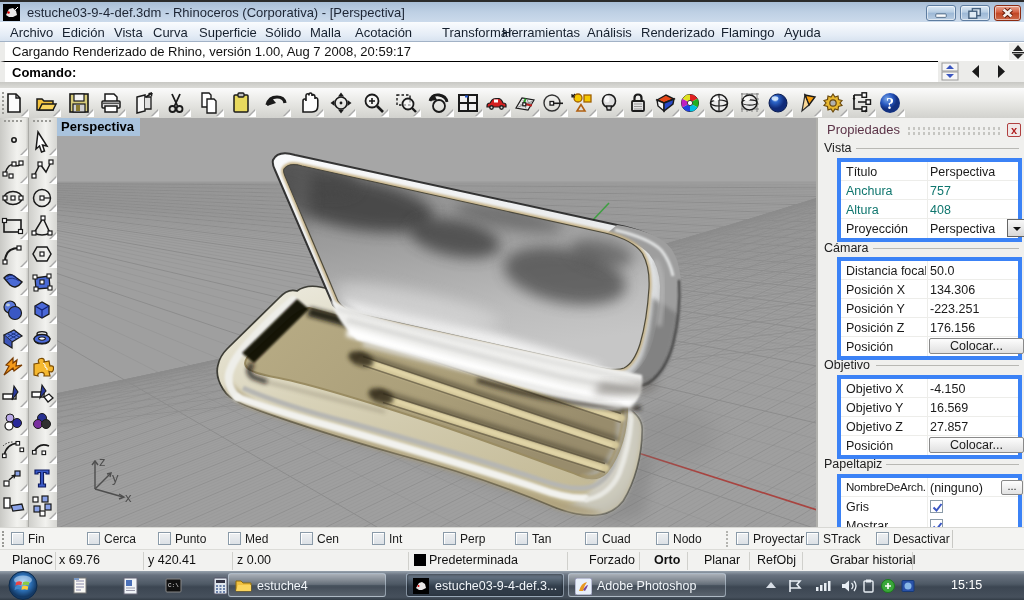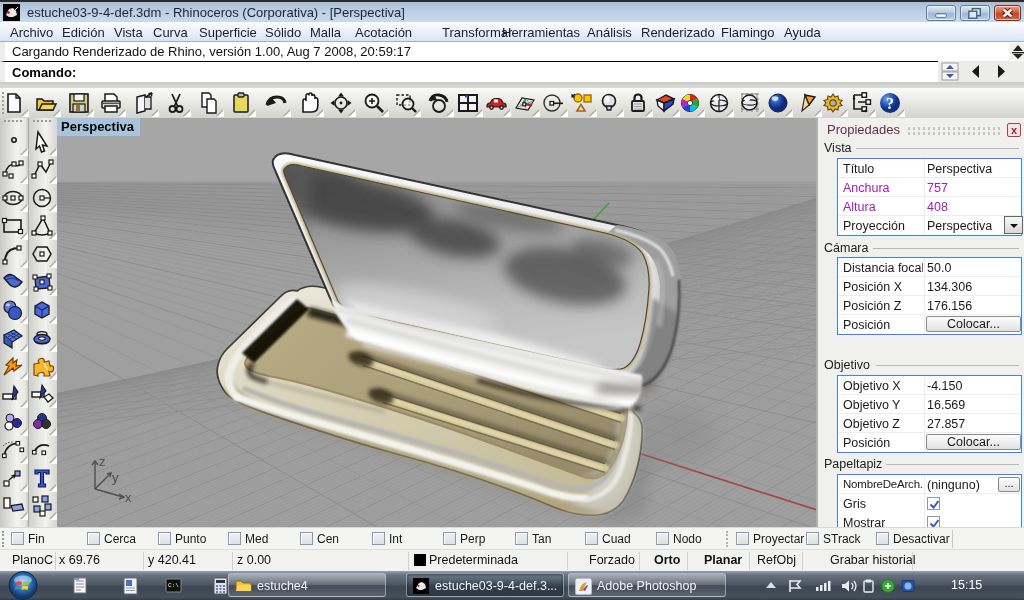--- a/index.html
+++ b/index.html
@@ -1012,26 +1012,26 @@
 <div id="vplabel">Perspectiva</div></div>
 
 <div id="proppanel">
 <style>
 .phdr{position:absolute;left:9px;top:4px;font-size:13px;color:#5c3448}
 .grip{position:absolute;top:9px;height:3px;background:repeating-linear-gradient(90deg,#c6c6c2 0 2px,transparent 2px 5px)}
 .grip2{position:absolute;top:14px;height:3px;background:repeating-linear-gradient(90deg,#c6c6c2 0 2px,transparent 2px 5px)}
 .pclose{position:absolute;left:189px;top:5px;width:14px;height:14px;border:1.5px solid #b04040;border-radius:2px;background:#f0e8e8;color:#b02020;font-size:11px;font-weight:bold;text-align:center;line-height:12px}
 .sect{position:absolute;left:6px;font-size:12.5px;color:#202020}
 .sline{position:absolute;height:1px;background:#b8b8b4}
-.tbl{position:absolute;left:19px;width:185px;background:#fff;border:1px solid #3b82f6}
+.tbl{position:absolute;left:19px;width:185px;background:#fff;border:4px solid #3b82f6}
 .trow{position:relative;height:19px;border-bottom:1px solid #ededea;font-size:12.5px;color:#1a1a1a}
 .trow .lb{position:absolute;left:5px;top:3px;max-width:80px;overflow:hidden;white-space:nowrap}
 .trow .vl{position:absolute;left:89px;top:3px}
 .trow .colsep{position:absolute;left:86px;top:0;width:1px;height:100%;background:#ededea}
-.gray{color:#a21caf}
+.gray{color:#0f766e}
 .pbtn{position:absolute;left:88px;top:1px;width:95px;height:16px;border:1px solid #8a8a8a;border-radius:2px;background:linear-gradient(#fdfdfd,#e0e0e0);font-size:12.5px;text-align:center;line-height:15px}
 .ddbtn{position:absolute;left:166px;top:0px;width:19px;height:18px;border:1px solid #666;background:linear-gradient(#f8f8f8,#d8d8d8)}
 .ddbtn:after{content:"";position:absolute;left:5px;top:7px;border:4.5px solid transparent;border-top-color:#111}
 .dots{position:absolute;left:160px;top:1.5px;width:22px;height:15px;border:1px solid #888;border-radius:2px;background:linear-gradient(#fdfdfd,#e2e2e2);text-align:center;line-height:10px;font-size:11px}
 .chk{position:absolute;left:89px;top:3px;width:13px;height:13px;background:#fff;border:1px solid #8a9aa8}
 .chk svg{position:absolute;left:0px;top:0px}
 </style>
       <div class="phdr">Propiedades</div>
       <div class="grip" style="left:90px;width:94px"></div>
       <div class="grip2" style="left:90px;width:94px"></div>
@@ -1066,20 +1066,25 @@
       <div class="tbl" style="top:139px">
 <div class="trow">
           <span class="lb">Distancia focal</span>
           <span class="colsep"></span>
           <span class="vl">50.0</span>
         </div>
 <div class="trow">
           <span class="lb">Posición X</span>
           <span class="colsep"></span>
           <span class="vl">134.306</span>
+        </div>
+<div class="trow">
+          <span class="lb">Posición Y</span>
+          <span class="colsep"></span>
+          <span class="vl">-223.251</span>
         </div>
 <div class="trow">
           <span class="lb">Posición Z</span>
           <span class="colsep"></span>
           <span class="vl">176.156</span>
         </div>
 <div class="trow" style="border-bottom:none">
           <span class="lb">Posición</span>
           <span class="colsep"></span>
           <span class="pbtn">Colocar...</span>
@@ -1172,21 +1177,21 @@
     </div>
 
 <div id="status">
       <div class="cell" style="left:12px">PlanoC</div>
       <div class="cell" style="left:59px">x 69.76</div>
       <div class="cell" style="left:148px">y 420.41</div>
       <div class="cell" style="left:237px">z 0.00</div>
       <div class="cell" style="left:414px"><span style="display:inline-block;width:12px;height:12px;background:#000;vertical-align:-2px;margin-right:3px"></span>Predeterminada</div>
       <div class="cell" style="left:589px">Forzado</div>
       <div class="cell" style="left:654px;font-weight:bold">Orto</div>
-      <div class="cell" style="left:704px;font-weight:bold">Planar</div>
+      <div class="cell" style="left:704px;font-weight:normal">Planar</div>
       <div class="cell" style="left:757px">RefObj</div>
       <div class="cell" style="left:830px">Grabar historial</div>
       <div class="sep" style="left:55px"></div>
       <div class="sep" style="left:143px"></div>
       <div class="sep" style="left:232px"></div>
       <div class="sep" style="left:408px"></div>
       <div class="sep" style="left:567px"></div>
       <div class="sep" style="left:639px"></div>
       <div class="sep" style="left:687px"></div>
       <div class="sep" style="left:749px"></div>

